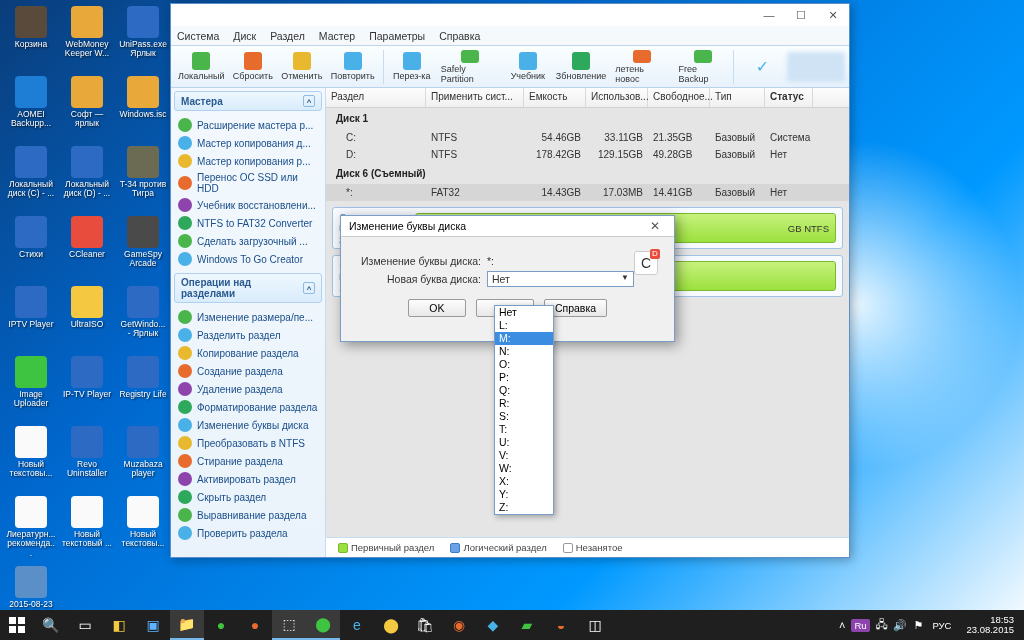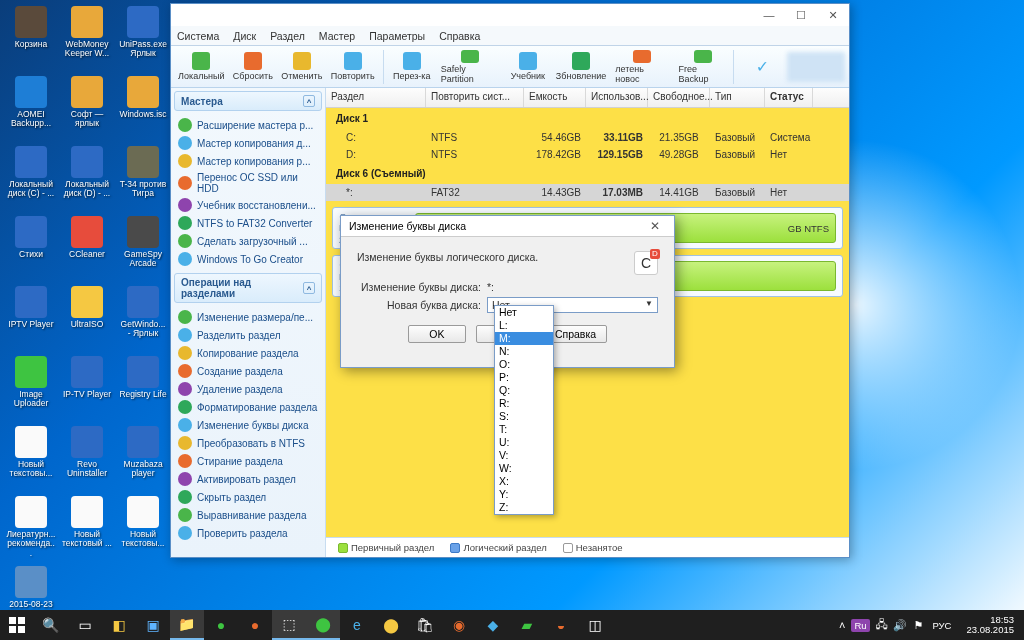--- a/index.html
+++ b/index.html
@@ -28,26 +28,26 @@
 .side { width: 155px; border-right: 1px solid #c7dcf0; background: linear-gradient(#f2f8fd,#eaf3fb); overflow-y: auto; font-size: 10px; }
 .panel-h { background: linear-gradient(#eef7fe,#d9ecfb); border: 1px solid #b2d1ee; border-radius: 3px; margin: 3px; padding: 3px 6px; font-weight: bold; color: #2a5a8f; display: flex; justify-content: space-between; align-items: center; }
 .panel-h .chev { font-size: 8px; border: 1px solid #8fb9e0; width: 12px; height: 12px; display: flex; align-items: center; justify-content: center; border-radius: 2px; }
 .side-list { padding: 2px 4px; }
 .side-item { display: flex; align-items: center; padding: 2px 3px; cursor: pointer; color: #1a4e8a; gap: 5px; }
 .side-item .si { width: 14px; height: 14px; border-radius: 50%; flex-shrink: 0; }
 
 .main { flex: 1; display: flex; flex-direction: column; overflow: hidden; position: relative; }
 .grid-head { height: 20px; background: linear-gradient(#fdfdfd,#f0f0f0); border-bottom: 1px solid #d1d1d1; display: flex; font-size: 10px; color: #333; }
 .grid-head div { border-right: 1px solid #d9d9d9; padding: 3px 5px; }
-.grid-body { background: #fde047; overflow-y: auto; flex: 1; font-size: 10px; }
+.grid-body { background: #e5e5e5; overflow-y: auto; flex: 1; font-size: 10px; }
 .disk-h { font-weight: bold; padding: 5px 10px; color: #222; }
 .row { display: flex; padding: 2px 0; color: #333; }
 .row.sel { background: #d6d6d6; }
 .row div { padding: 1px 5px; }
-.c1 { width: 100px; padding-left: 20px !important; } .c2 { width: 98px; } .c3 { width: 62px; text-align: right; } .c4 { width: 62px; text-align: right; font-weight: bold; } .c5 { width: 62px; text-align: center; } .c6 { width: 55px; } .c7 { width: 48px; }
+.c1 { width: 100px; padding-left: 20px !important; } .c2 { width: 98px; } .c3 { width: 62px; text-align: right; } .c4 { width: 62px; text-align: right; } .c5 { width: 62px; text-align: left; } .c6 { width: 55px; } .c7 { width: 48px; }
 
 .diskmap { padding: 6px; }
 .dm { border: 1px solid #a0c2e4; border-radius: 3px; padding: 3px 6px; margin-bottom: 6px; display: flex; align-items: center; gap: 8px; font-size: 9.5px; background: #f7fbff; }
 .dm .dml { color: #2a5a8f; min-width: 68px; line-height: 1.2; }
 .dm .bar { flex: 1; height: 30px; border-radius: 3px; display: flex; align-items: center; padding: 0 6px; font-size: 9.5px; color: #333; }
 .bar.green { background: linear-gradient(#c7f27e,#9ce03d); border: 1px solid #7ab82f; }
 
 .legend { height: 20px; border-top: 1px solid #c7dcf0; display: flex; align-items: center; gap: 16px; padding: 0 12px; font-size: 9.5px; color: #444; background: #fff; }
 .legend .sw { width: 10px; height: 10px; display: inline-block; margin-right: 3px; vertical-align: middle; border-radius: 2px; }
 
@@ -351,21 +351,21 @@
             </div>
             <div class="side-item">
               <div class="si" style="background:#4ab0e8"></div>
               <span>Проверить раздела</span>
             </div>
           </div>
       </div>
       <div class="main">
         <div class="grid-head" id="grid-head">
             <div style="width: 100px;">Раздел</div>
-            <div style="width: 98px;">Повторить сист...</div>
+            <div style="width: 98px;">Применить сист...</div>
             <div style="width: 62px;">Емкость</div>
             <div style="width: 62px;">Использов...</div>
             <div style="width: 62px;">Свободное...</div>
             <div style="width: 55px;">Тип</div>
             <div style="width: 48px; font-weight: bold;">Статус</div>
           </div>
         <div class="grid-body">
           <div class="disk-h">Диск 1</div>
           <div id="d1rows">
               <div class="row">
@@ -424,21 +424,20 @@
     </div>
   </div>
 
   <div class="dlg">
     <div class="dlg-t">
       <span>Изменение буквы диска</span>
       <span class="x">✕</span>
     </div>
     <div class="dlg-body">
       <div class="dlg-ico">С</div>
-      <div style="margin-bottom:18px">Изменение буквы логического диска.</div>
       <div class="dlg-row">
         <label>Изменение буквы диска:</label>
         <span>*:</span>
       </div>
       <div class="dlg-row">
         <label>Новая буква диска:</label>
         <div class="dlg-sel">
           <span>Нет</span>
           <span style="float:right;font-size:8px">▼</span>
         </div>

